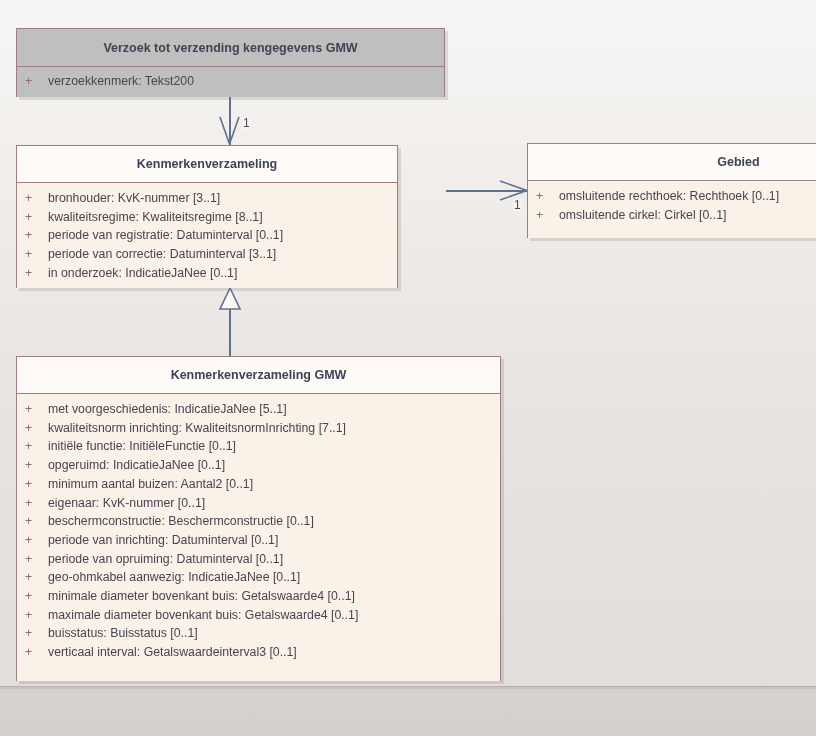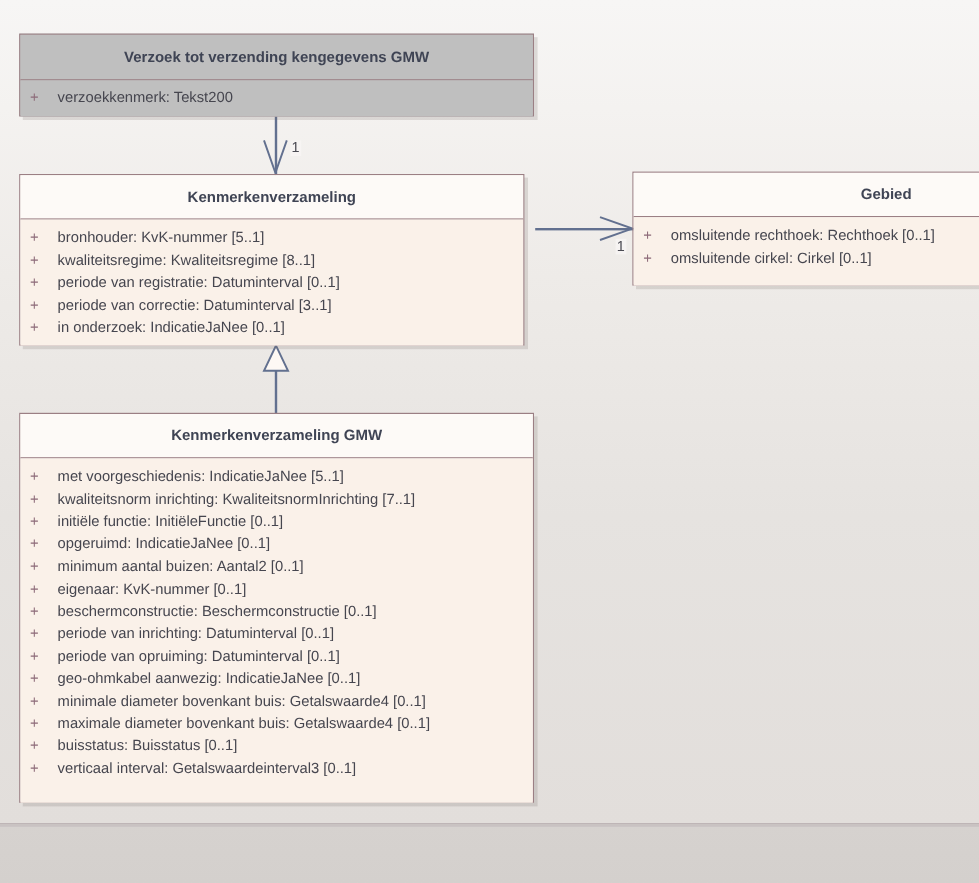--- a/index.html
+++ b/index.html
@@ -141,26 +141,26 @@
   <div class="uml-class theme-gray" style="left:16px; top:28px; width:429px; height:69px;">
     <div class="hdr" style="height:38px;">Verzoek tot verzending kengegevens GMW</div>
     <div class="body" style="height:30px; padding-top:5px;">
       <div class="attr">
         <span class="vis">+</span>
         <span class="sig">verzoekkenmerk: Tekst200</span>
       </div>
     </div>
   </div>
 
-  <div class="uml-class theme-cream" style="left:16px; top:145px; width:421px; height:143px;">
+  <div class="uml-class theme-cream" style="left:16px; top:145px; width:382px; height:143px;">
     <div class="hdr" style="height:37px;">Kenmerkenverzameling</div>
     <div class="body" style="height:105px;">
       <div class="attr">
         <span class="vis">+</span>
-        <span class="sig">bronhouder: KvK-nummer [5..1]</span>
+        <span class="sig">bronhouder: KvK-nummer [3..1]</span>
       </div>
       <div class="attr">
         <span class="vis">+</span>
         <span class="sig">kwaliteitsregime: Kwaliteitsregime [8..1]</span>
       </div>
       <div class="attr">
         <span class="vis">+</span>
         <span class="sig">periode van registratie: Datuminterval [0..1]</span>
       </div>
       <div class="attr">
@@ -181,21 +181,21 @@
         <span class="vis">+</span>
         <span class="sig">omsluitende rechthoek: Rechthoek [0..1]</span>
       </div>
       <div class="attr">
         <span class="vis">+</span>
         <span class="sig">omsluitende cirkel: Cirkel [0..1]</span>
       </div>
     </div>
   </div>
 
-  <div class="uml-class theme-cream" style="left:16px; top:344px; width:429px; height:325px;">
+  <div class="uml-class theme-cream" style="left:16px; top:356px; width:485px; height:325px;">
     <div class="hdr" style="height:37px;">Kenmerkenverzameling GMW</div>
     <div class="body" style="height:287px;">
       <div class="attr">
         <span class="vis">+</span>
         <span class="sig">met voorgeschiedenis: IndicatieJaNee [5..1]</span>
       </div>
       <div class="attr">
         <span class="vis">+</span>
         <span class="sig">kwaliteitsnorm inrichting: KwaliteitsnormInrichting [7..1]</span>
       </div>

